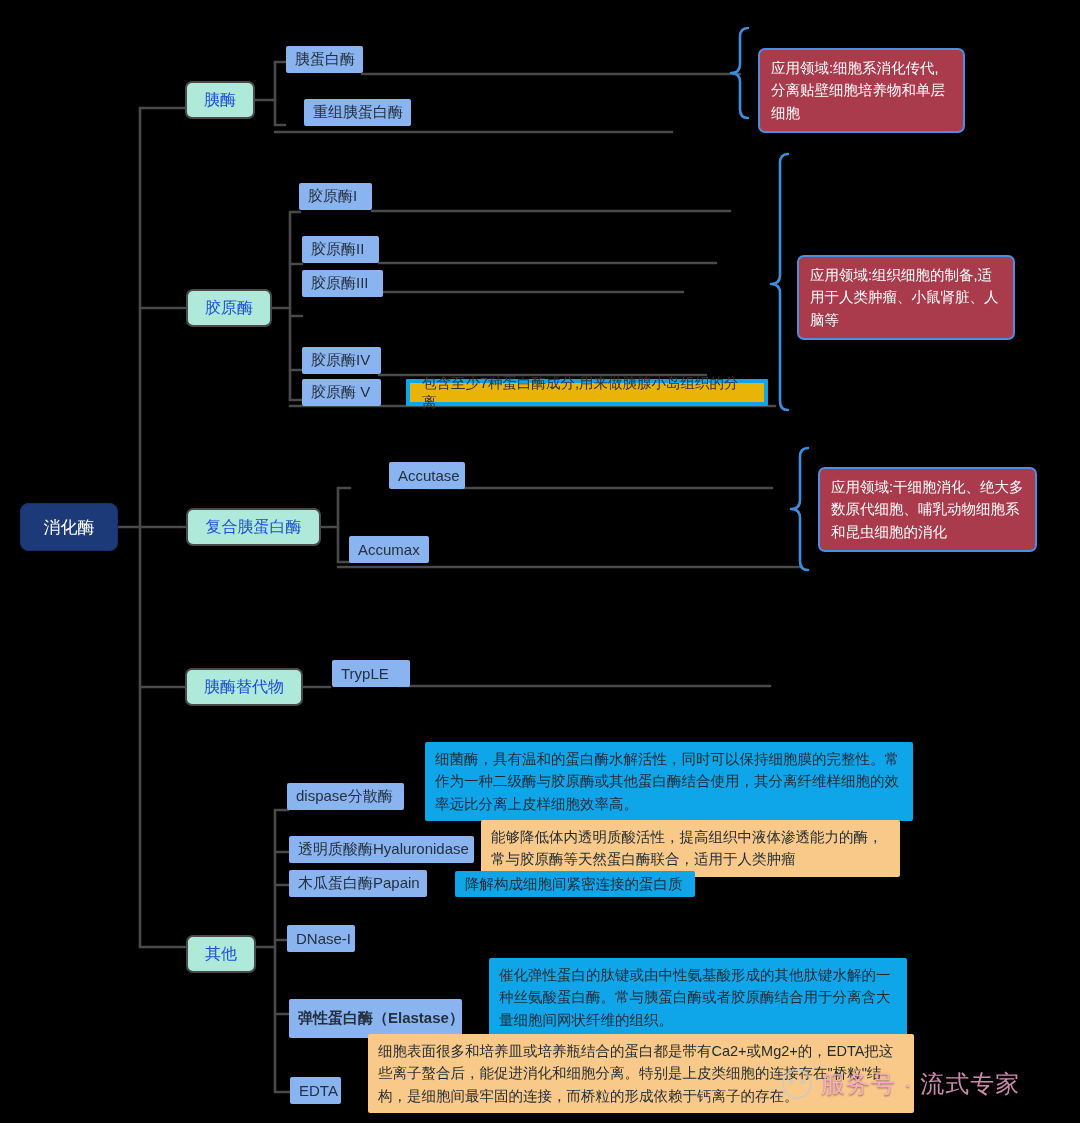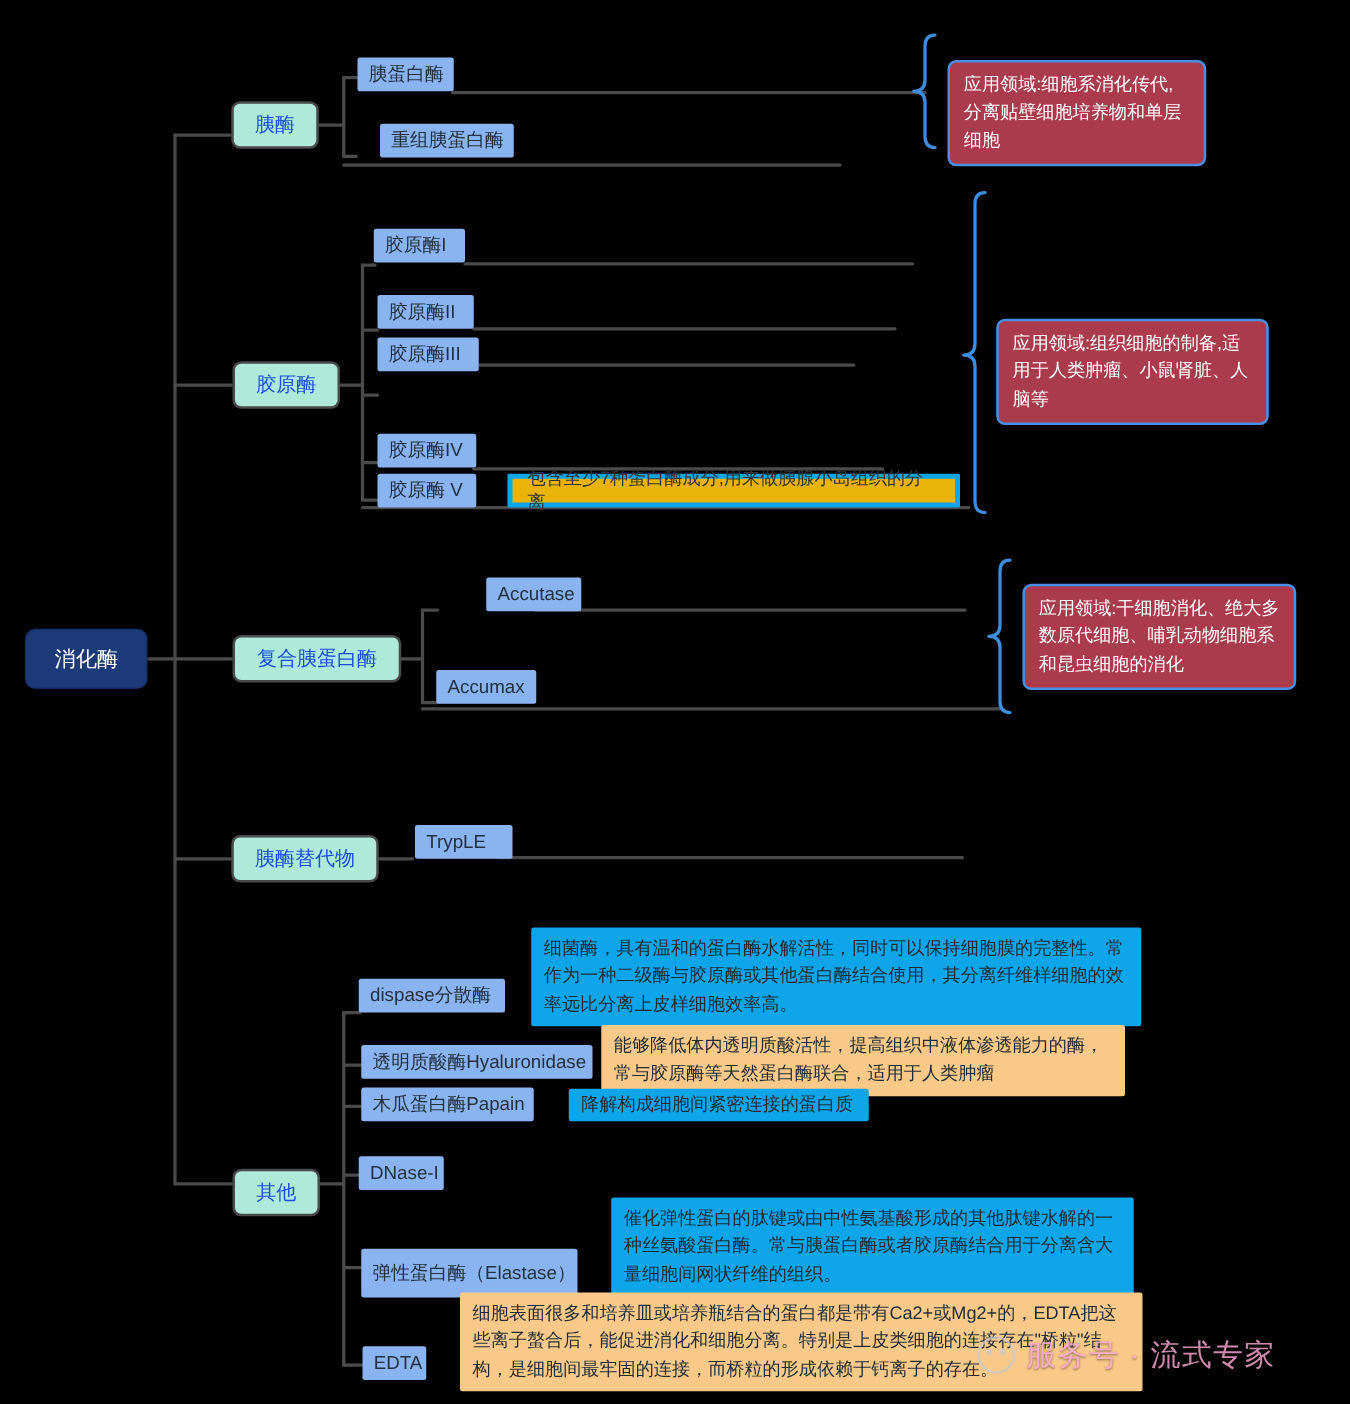--- a/index.html
+++ b/index.html
@@ -158,21 +158,21 @@
   <div class="note note-mint" style="left:425px;top:742px;width:488px;">细菌酶，具有温和的蛋白酶水解活性，同时可以保持细胞膜的完整性。常作为一种二级酶与胶原酶或其他蛋白酶结合使用，其分离纤维样细胞的效率远比分离上皮样细胞效率高。</div>
 
   <div class="node leaf" style="left:289px;top:836px;width:185px;height:27px;">透明质酸酶Hyaluronidase</div>
   <div class="note note-orange" style="left:481px;top:820px;width:419px;">能够降低体内透明质酸活性，提高组织中液体渗透能力的酶，常与胶原酶等天然蛋白酶联合，适用于人类肿瘤</div>
 
   <div class="node leaf" style="left:289px;top:870px;width:138px;height:27px;">木瓜蛋白酶Papain</div>
   <div class="note note-mint" style="left:455px;top:871px;width:240px;height:26px;display:flex;align-items:center;padding:0 10px;">降解构成细胞间紧密连接的蛋白质</div>
 
   <div class="node leaf" style="left:287px;top:925px;width:68px;height:27px;">DNase-I</div>
 
-  <div class="node leaf" style="left:289px;top:999px;width:173px;height:39px;">弹性蛋白酶（Elastase）</div>
+  <div class="node leaf" style="left:289px;top:999px;width:173px;height:39px;font-weight:bold;">弹性蛋白酶（Elastase）</div>
   <div class="note note-mint" style="left:489px;top:958px;width:418px;">催化弹性蛋白的肽键或由中性氨基酸形成的其他肽键水解的一种丝氨酸蛋白酶。常与胰蛋白酶或者胶原酶结合用于分离含大量细胞间网状纤维的组织。</div>
 
   <div class="node leaf" style="left:290px;top:1077px;width:51px;height:27px;">EDTA</div>
   <div class="note note-orange" style="left:368px;top:1034px;width:546px;">细胞表面很多和培养皿或培养瓶结合的蛋白都是带有Ca2+或Mg2+的，EDTA把这些离子螯合后，能促进消化和细胞分离。特别是上皮类细胞的连接存在"桥粒"结构，是细胞间最牢固的连接，而桥粒的形成依赖于钙离子的存在。</div>
 
   <div class="wm" style="left:782px;top:1068px;">
     <span class="wm-logo"></span>
     <span>服务号 · 流式专家</span>
   </div>
 

